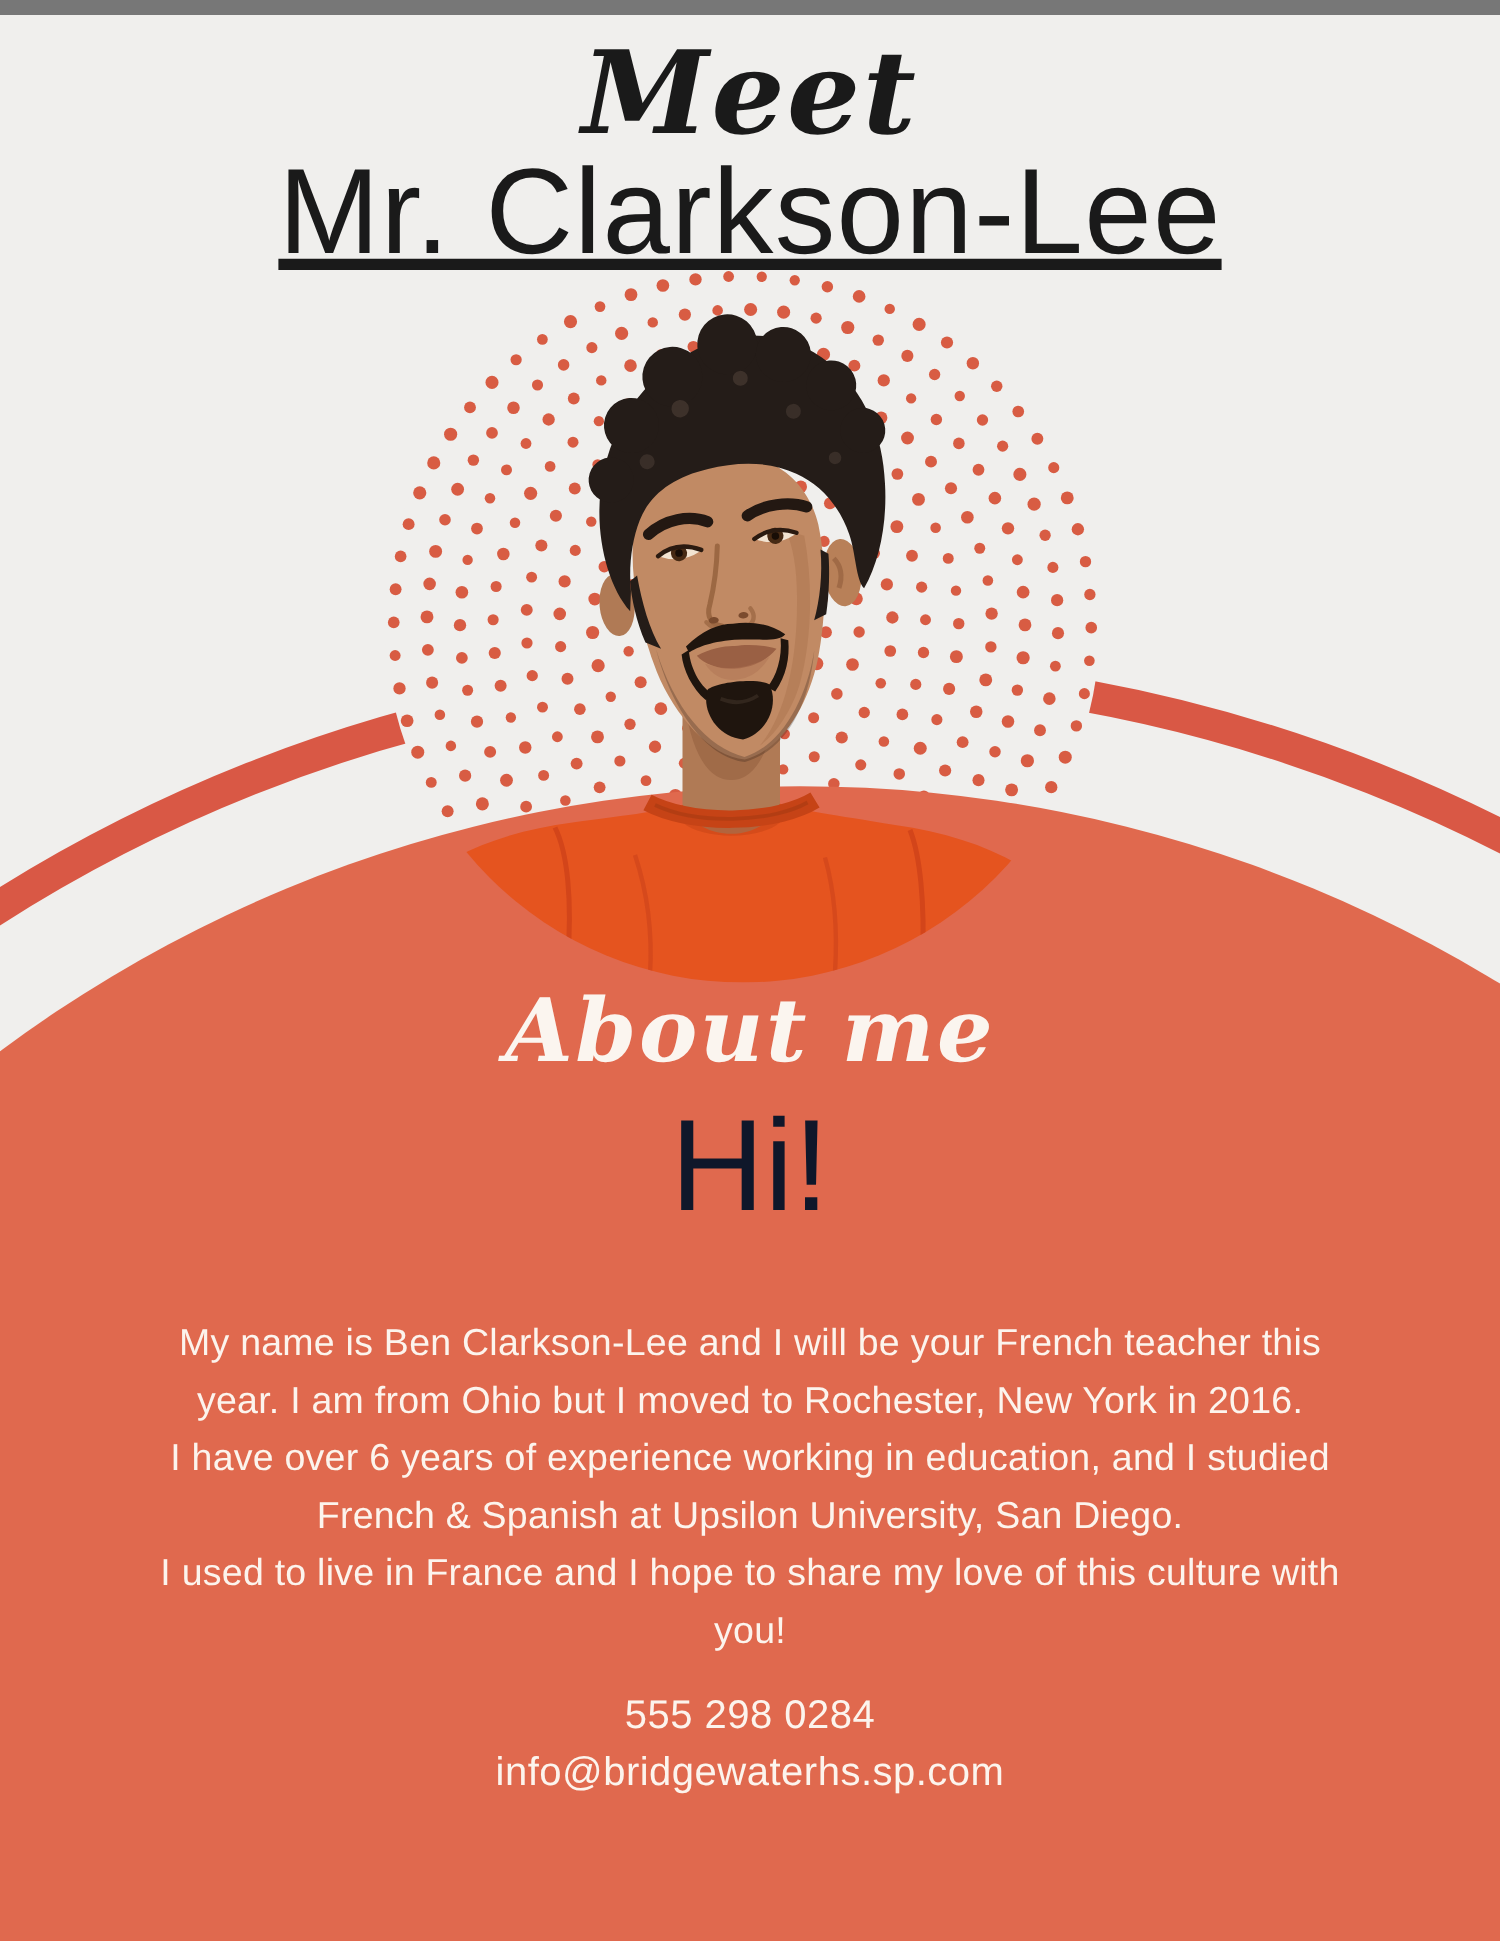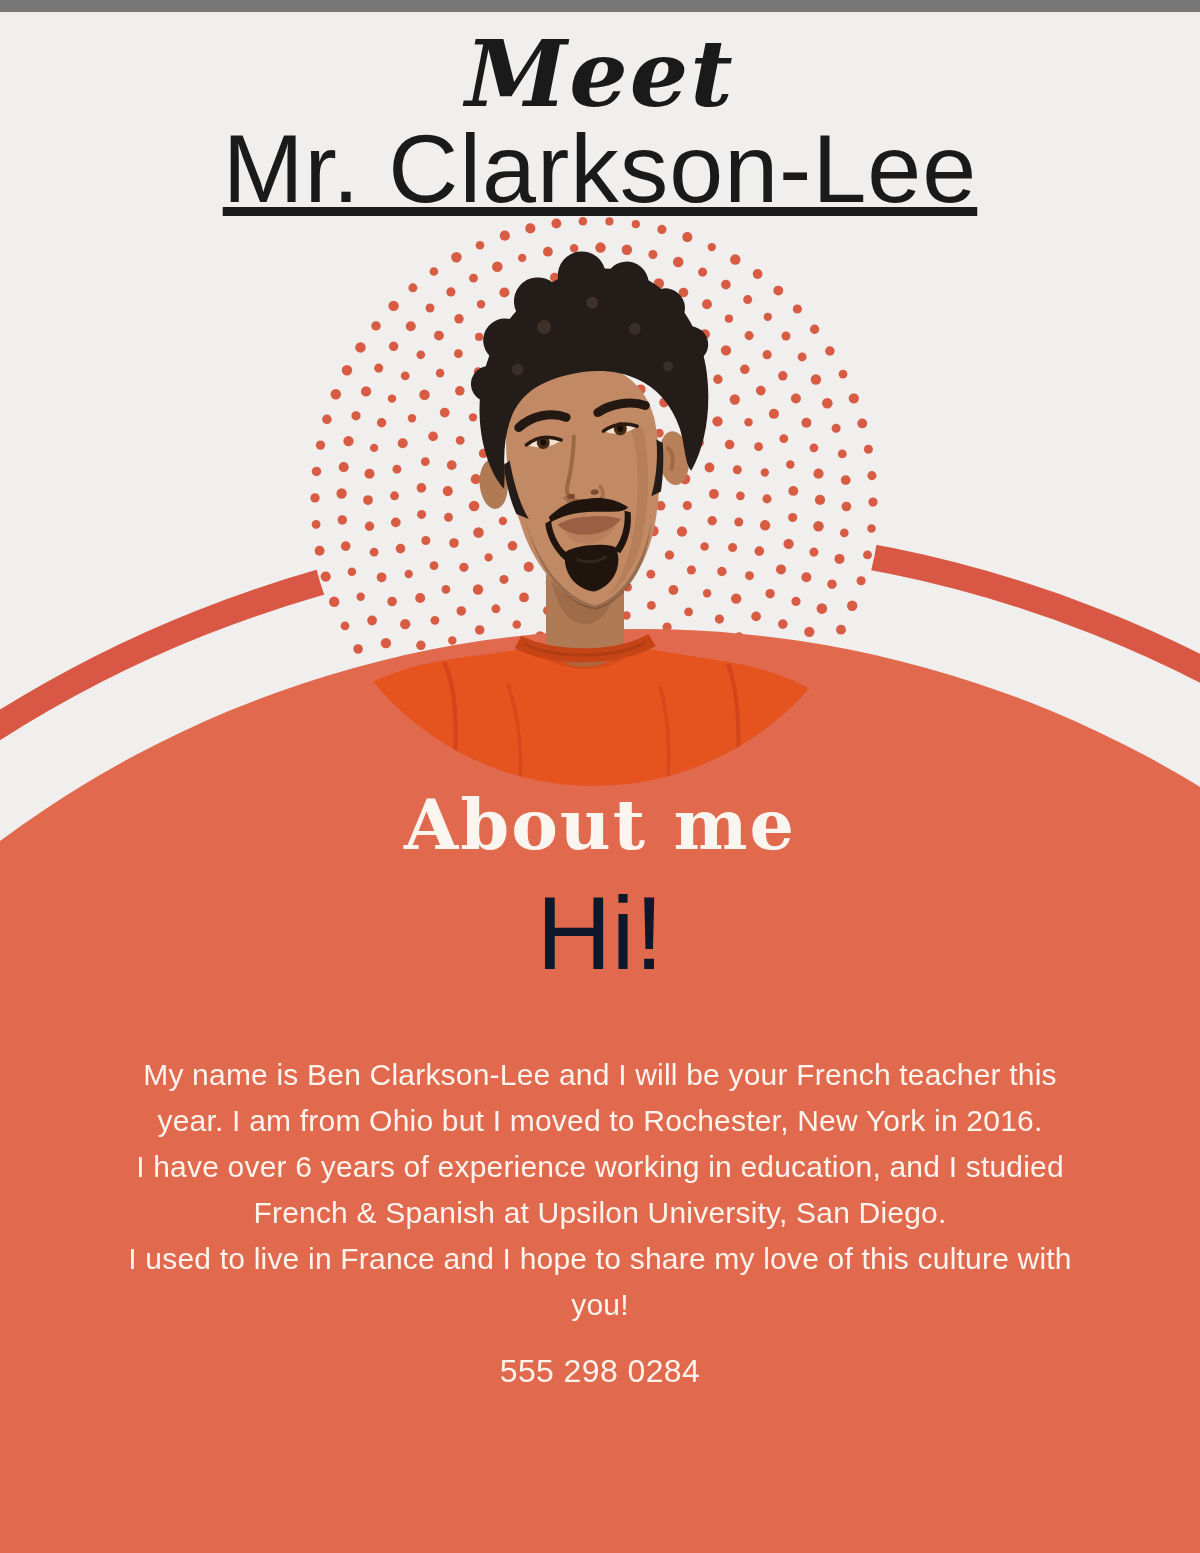--- a/index.html
+++ b/index.html
@@ -34,21 +34,21 @@
     top:12px;
     font-family:"DejaVu Serif",serif;font-style:italic;font-weight:700;
     font-size:92px;line-height:1.1;color:var(--ink);letter-spacing:2px;
   }
   .title{
     top:106px;
     font-size:97px;line-height:1.05;color:var(--ink);letter-spacing:1px;text-decoration:underline;
   }
   .about-label{
     top:774px;
-    font-family:"DejaVu Serif",serif;font-weight:700;
+    font-family:"DejaVu Serif",serif;font-style:italic;font-weight:700;
     font-size:70px;line-height:1.1;color:#fbf5ef;letter-spacing:2px;
   }
   .greeting{
     top:864px;
     font-size:104px;line-height:1.1;color:#0f172a;
   }
   .para{
     top:1040px;left:50px;width:1100px;
     font-size:30px;line-height:46px;color:var(--light);
     white-space:pre-line;letter-spacing:.2px;
@@ -535,15 +535,16 @@
   <div class="abs greeting">Hi!</div>
   <div class="abs para" style="left:50px;width:1100px;text-align:center;">My name is Ben Clarkson-Lee and I will be your French teacher this
 year. I am from Ohio but I moved to Rochester, New York in 2016.
 I have over 6 years of experience working in education, and I studied
 French &amp; Spanish at Upsilon University, San Diego.
 I used to live in France and I hope to share my love of this culture with
 you!</div>
 
   <div class="abs contact">
     <div>555 298 0284</div>
+    <div>info@bridgewaterhs.sp.com</div>
   </div>
 
 </div>
 
 </body></html>

